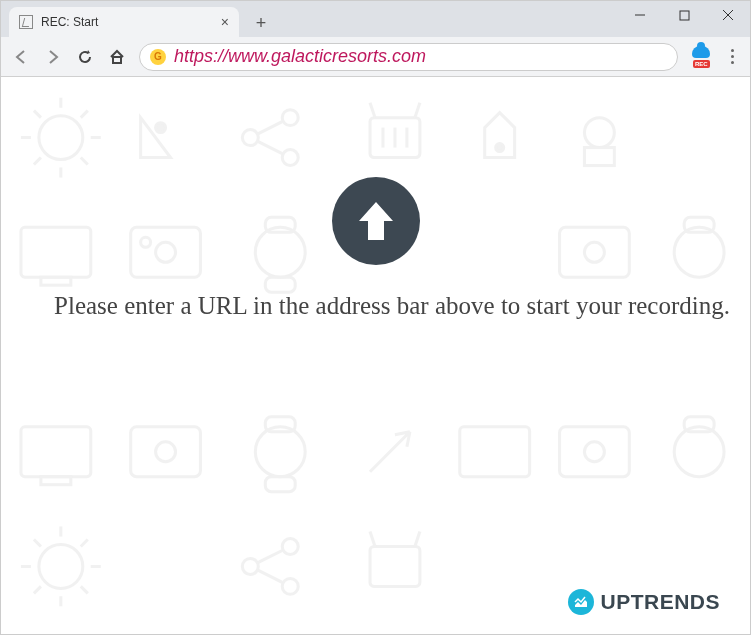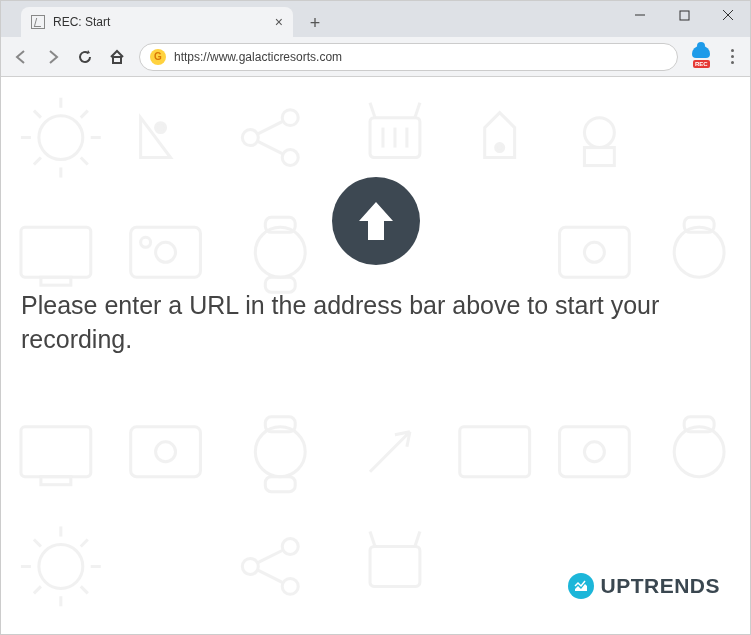--- a/index.html
+++ b/index.html
@@ -14,22 +14,22 @@
 .titlebar {
   height: 36px;
   background: #dee1e6;
   display: flex;
   align-items: flex-end;
   position: relative;
 }
 .tab {
   background: #f2f3f5;
   height: 30px;
-  width: 272px;
-  margin-left: 20px;
+  width: 230px;
+  margin-left: 8px;
   border-radius: 8px 8px 0 0;
   display: flex;
   align-items: center;
   padding: 0 10px;
   gap: 8px;
   font-size: 12px;
   color: #333;
 }
 .tab-favicon {
   width: 14px;
@@ -84,22 +84,23 @@
 }
 .site-icon {
   width: 16px; height: 16px;
   background: #ffd23f;
   border-radius: 50%;
   display: flex; align-items: center; justify-content: center;
   font-size: 10px; font-weight: bold; color: #d97706;
 }
 .url-input {
   flex: 1; border: none; outline: none;
-  font-size: 12px; color: #404040;
+  font-size: 18px; color: #be185d;
   background: transparent;
+  font-style: italic;
 }
 .ext-icon {
   width: 22px; height: 22px;
   position: relative;
   cursor: pointer;
 }
 .ext-icon .cloud {
   position: absolute; top: 0; left: 2px;
   width: 18px; height: 12px;
   background: #1e9be9;
@@ -126,40 +127,41 @@
 .bg-pattern {
   position: absolute; inset: 0;
   opacity: 0.08;
   background: #fff;
 }
 .bg-pattern svg { width: 100%; height: 100%; }
 
 .main-msg {
   position: relative;
   padding-top: 100px;
-  text-align: left;
+  text-align: right;
+  font-family: Liberation Serif, serif;
 }
 .arrow-circle {
   width: 88px; height: 88px;
   background: #3d4852;
   border-radius: 50%;
   margin: 0 auto 24px;
   display: flex; align-items: center; justify-content: center;
 }
 .arrow-circle svg { fill: #fff; }
 .msg-text {
   font-size: 25px;
   color: #444;
   line-height: 1.35;
   padding: 0 20px;
 }
 
 .brand {
   position: absolute;
-  bottom: 36px; right: 30px;
+  bottom: 20px; right: 30px;
   display: flex; align-items: center; gap: 6px;
 }
 .brand-logo {
   width: 26px; height: 26px;
   background: #1cb6d9;
   border-radius: 50%;
   display: flex; align-items: center; justify-content: center;
 }
 .brand-logo svg { fill: #fff; }
 .brand-text {

